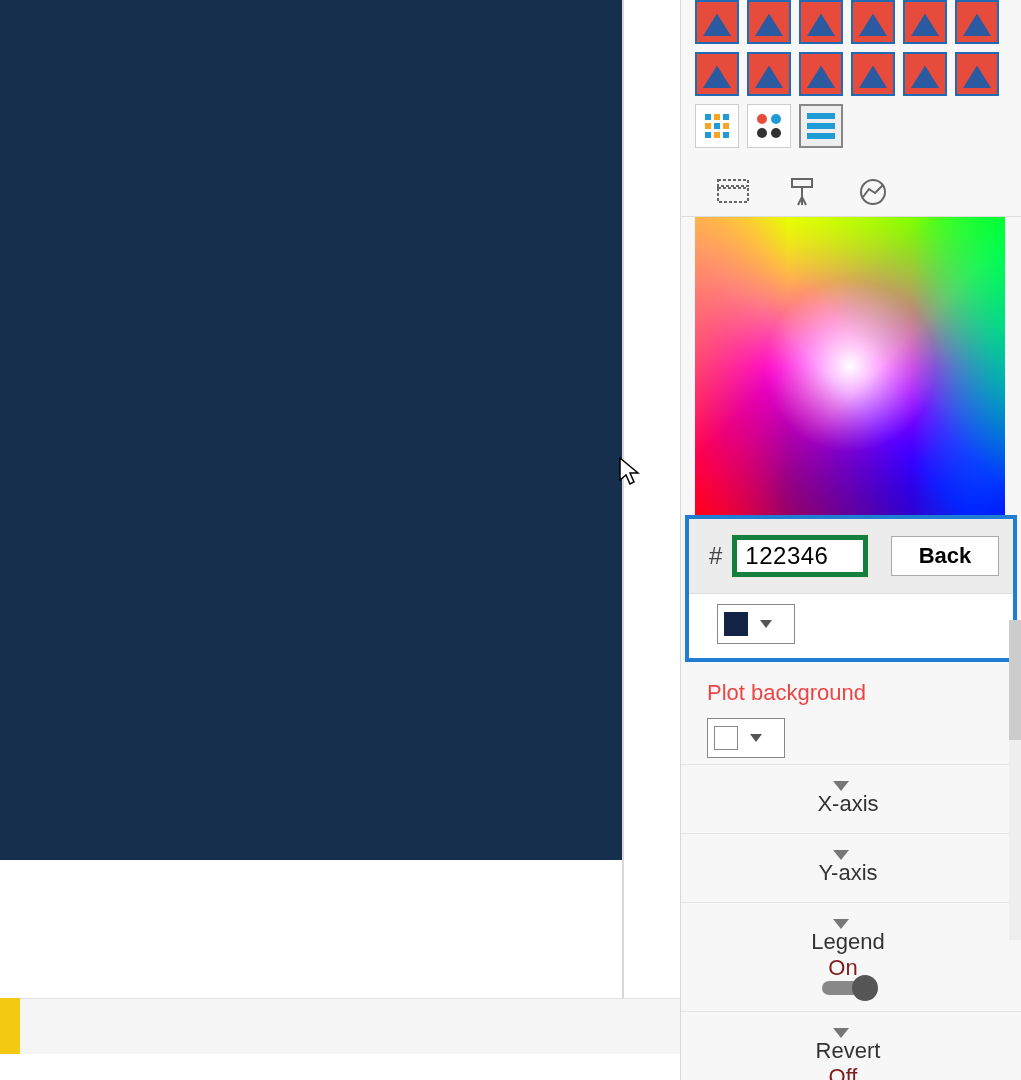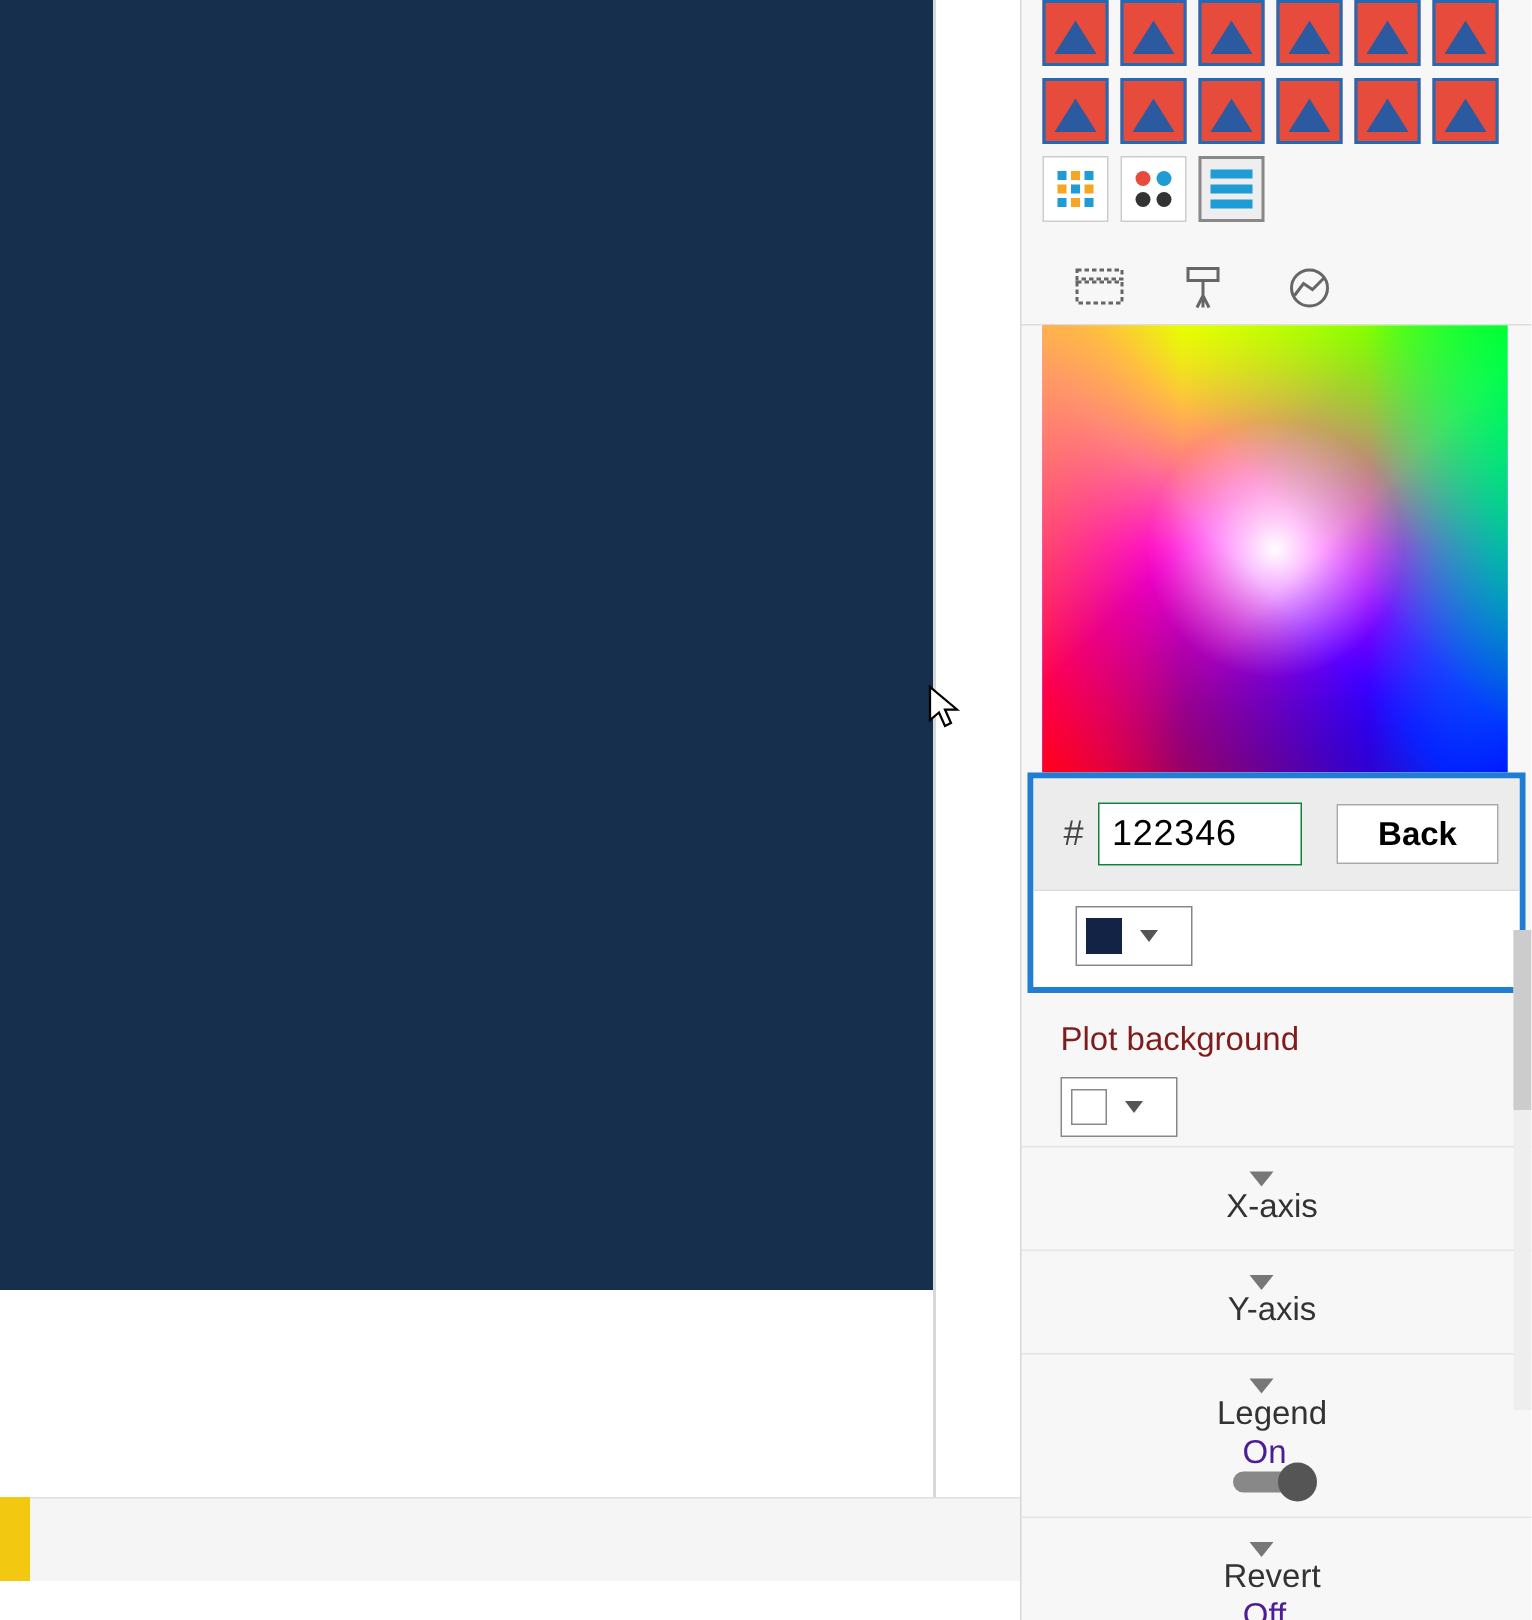--- a/index.html
+++ b/index.html
@@ -44,36 +44,36 @@
      linear-gradient(-45deg, rgba(0,0,255,0.9) 0%, rgba(0,0,255,0) 45%),
      linear-gradient(to right, #ff00ff 0%, rgba(255,255,255,0) 30%, rgba(255,255,255,0) 70%, #00ffff 100%),
      radial-gradient(circle at 50% 50%, #fff 0%, rgba(255,255,255,0) 40%),
      linear-gradient(to bottom, #ffff00 0%, #ff00ff 50%, #0000ff 100%);
      cursor: crosshair;
   }
 
   .highlight-box { border: 4px solid #1f7dd4; margin: 0 4px; padding: 0; background:#f0f0f0;}
   .hex-row { display:flex; align-items:center; gap: 10px; padding: 16px 14px 16px 20px; background:#ececec; border-bottom:1px solid #ddd;}
   .hash { font-size: 24px; color:#444; }
-  .hex-input { width: 136px; height: 42px; font-size: 24px; padding: 4px 8px; border:1px solid #15803d; background:#fff; font-family: inherit; letter-spacing:0.5px;}
+  .hex-input { width: 136px; height: 42px; font-size: 24px; padding: 4px 8px; border:5px solid #15803d; background:#fff; font-family: inherit; letter-spacing:0.5px;}
   .back-btn { width: 108px; height: 40px; background:#fff; border:1px solid #aaa; font-size: 22px; cursor:pointer; margin-left:auto;font-weight:bold;}
   .swatch-row { padding: 10px 14px 14px 28px; background:#fff;}
   .swatch-dd { width: 78px; height: 40px; border:1px solid #888; background:#fff; display:flex; align-items:center; padding:6px; gap:8px; cursor:pointer;}
   .swatch { width:24px; height:24px; }
   .caret { width:0;height:0;border-left:6px solid transparent;border-right:6px solid transparent;border-top:8px solid #555; margin-left:4px;}
 
   .field-group { padding: 18px 26px 6px 26px; }
-  .field-label { font-size: 22px; color:#7f1d1d; margin-bottom: 12px; display:block;}
+  .field-label { font-size: 22px; color:#ef4444; margin-bottom: 12px; display:block;}
   .swatch-dd.white .swatch{background:#fff;border:1px solid #888;}
   .revert-link { text-align:right; color:#0078d4; font-size:22px; padding: 18px 40px 22px 0; cursor:pointer;}
 
   .section-row { display:flex; align-items:center; padding: 16px 26px 16px 20px; border-top:1px solid #e4e4e4; font-size:22px; color:#333;flex-direction:column;}
   .chev { width:0;height:0;border-left:8px solid transparent;border-right:8px solid transparent;border-top:10px solid #777; transform: rotate(0deg); margin-right:14px;}
   .section-spacer{flex:1;}
-  .toggle-label{font-size:22px;color:#4c1d95;margin-right:10px;}
+  .toggle-label{font-size:22px;color:#7f1d1d;margin-right:10px;}
   .toggle { width:52px; height:14px; background:#888; border-radius:8px; position:relative; cursor:pointer;}
   .toggle.on::after{content:'';position:absolute;right:-4px;top:-6px;width:26px;height:26px;border-radius:50%;background:#555;}
   .toggle.off{background:#bbb;}
   .toggle.off::after{content:'';position:absolute;left:-4px;top:-6px;width:26px;height:26px;border-radius:50%;background:#fff;border:2px solid #555;}
 
   .scroll-track{position:absolute;right:0;top:620px;width:12px;height:320px;background:#eee;}
   .scroll-thumb{position:absolute;right:0;top:620px;width:12px;height:120px;background:#ccc;}
 </style>
 </head>
 <body>

